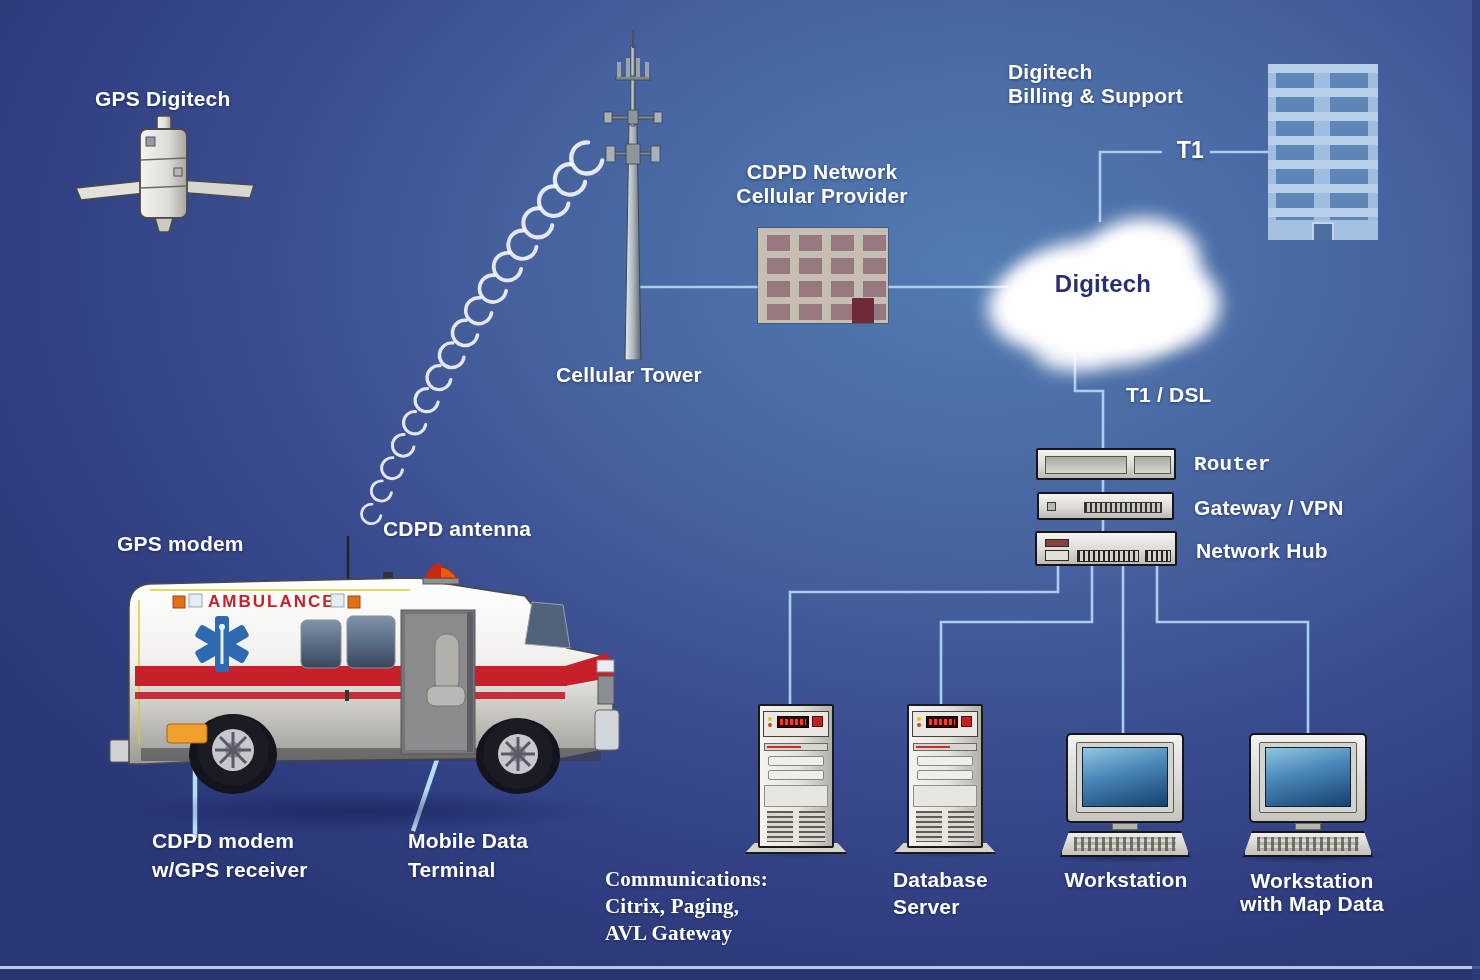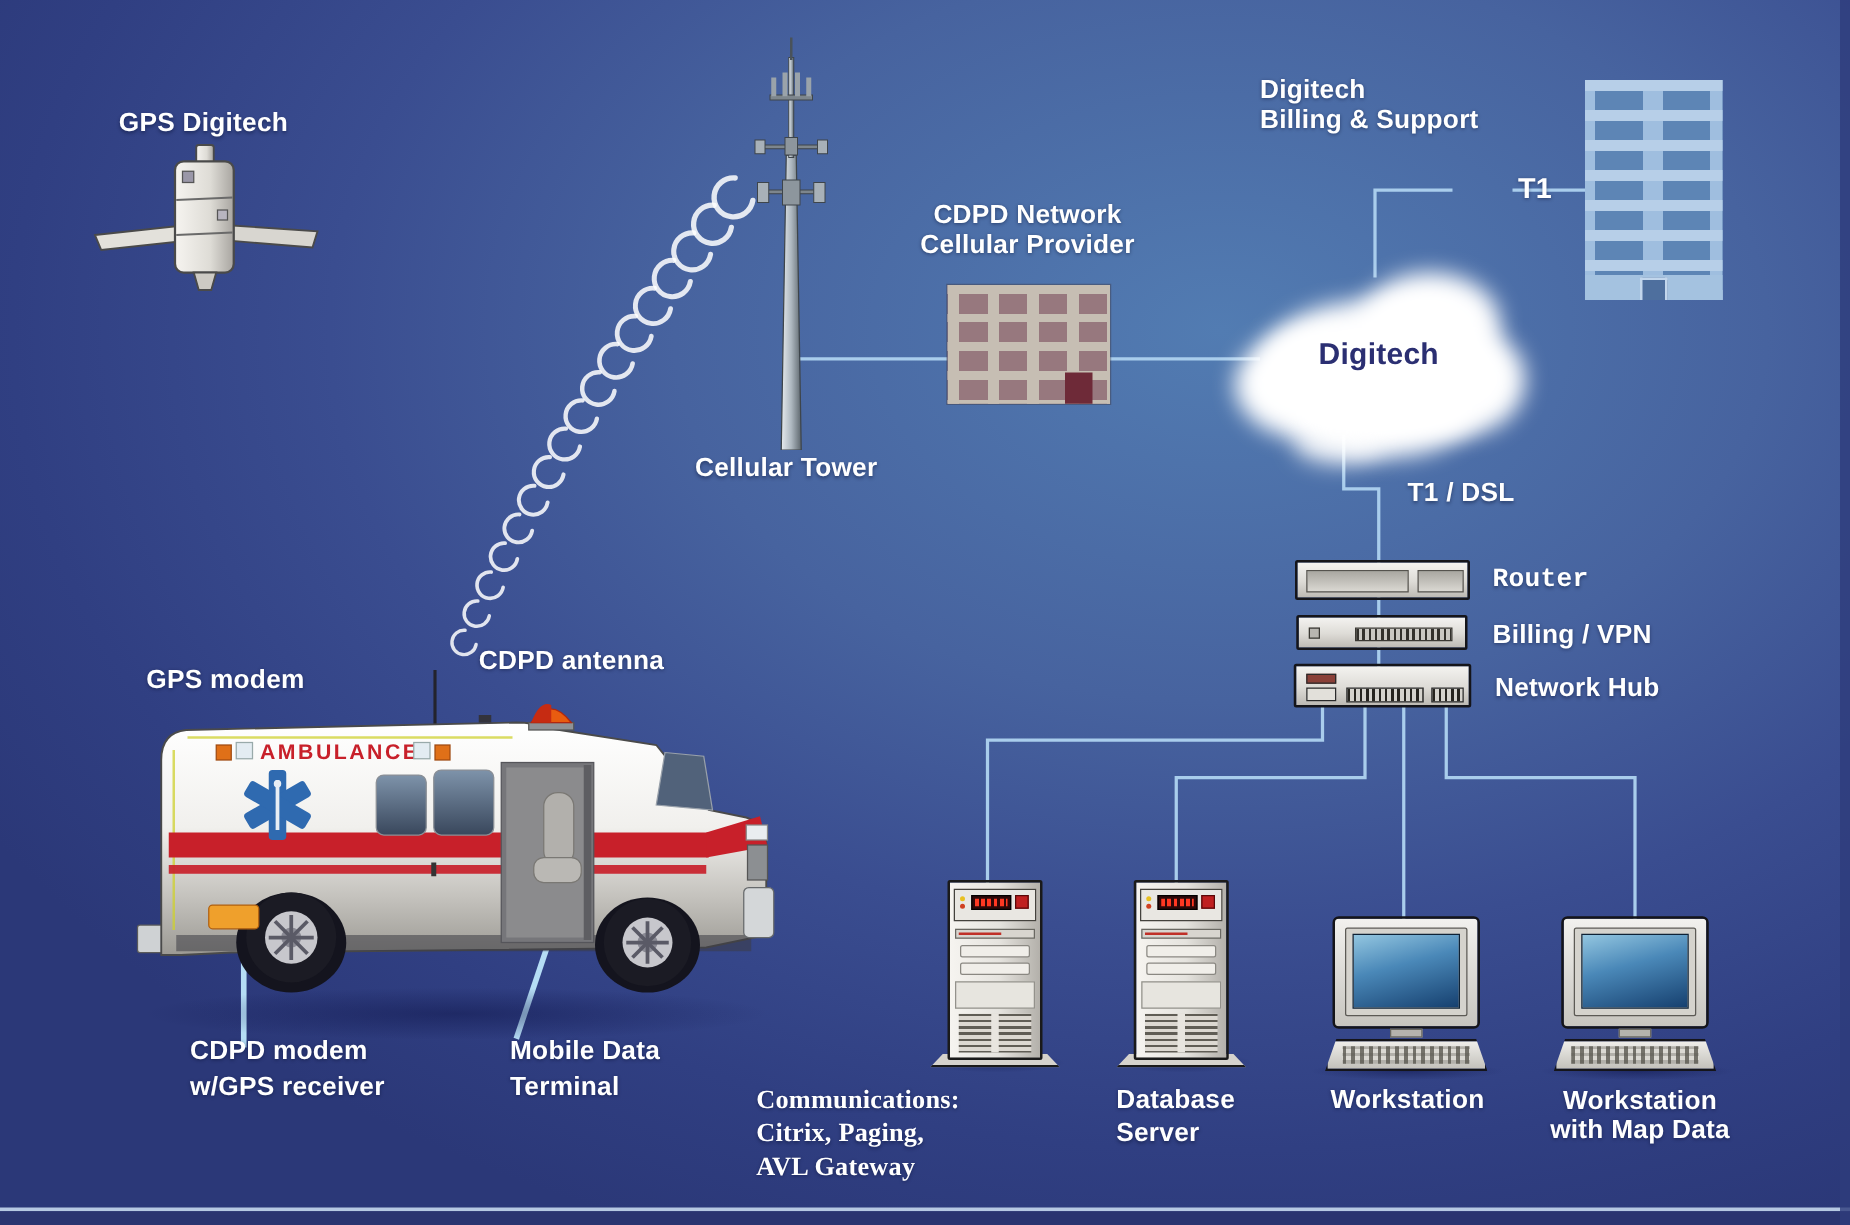--- a/index.html
+++ b/index.html
@@ -348,25 +348,25 @@
     <path d="M320,26 Q327,8 336,12 L336,26 Z" fill="#c62b12"></path>
     <rect x="278" y="20" width="10" height="6" fill="#33333c"></rect>
   </svg>
 
   <div class="lbl" style="left:95px;top:86px;">GPS Digitech</div>
   <div class="lbl" style="left:556px;top:362px;">Cellular Tower</div>
   <div class="lbl center" style="left:672px;top:160px;width:300px;line-height:24px;">CDPD Network
 Cellular Provider</div>
   <div class="lbl right" style="left:1008px;top:60px;width:240px;line-height:24px;">Digitech
 Billing &amp; Support</div>
-  <div class="lbl center t1" style="left:1202px;top:137px;width:52px;">T1</div>
+  <div class="lbl center t1" style="left:1152px;top:137px;width:52px;text-align:right;">T1</div>
   <div class="lbl center navy" style="left:1028px;top:271px;width:150px;z-index:5;">Digitech</div>
   <div class="lbl" style="left:1126px;top:382px;">T1 / DSL</div>
   <div class="lbl" style="left:1194px;top:452px;font-family:Liberation Mono, monospace;">Router</div>
-  <div class="lbl" style="left:1194px;top:495px;">Billing / VPN</div>
+  <div class="lbl" style="left:1194px;top:495px;">Gateway / VPN</div>
   <div class="lbl" style="left:1196px;top:538px;">Network Hub</div>
   <div class="lbl right" style="left:605px;top:866px;width:240px;line-height:27px;font-family:Liberation Serif, serif;">Communications:
 Citrix, Paging,
 AVL Gateway</div>
   <div class="lbl" style="left:893px;top:866px;line-height:27px;">Database
 Server</div>
   <div class="lbl center" style="left:1026px;top:867px;width:200px;">Workstation</div>
   <div class="lbl center" style="left:1212px;top:869px;width:200px;line-height:23px;">Workstation
 with Map Data</div>
   <div class="lbl" style="left:117px;top:531px;">GPS modem</div>

